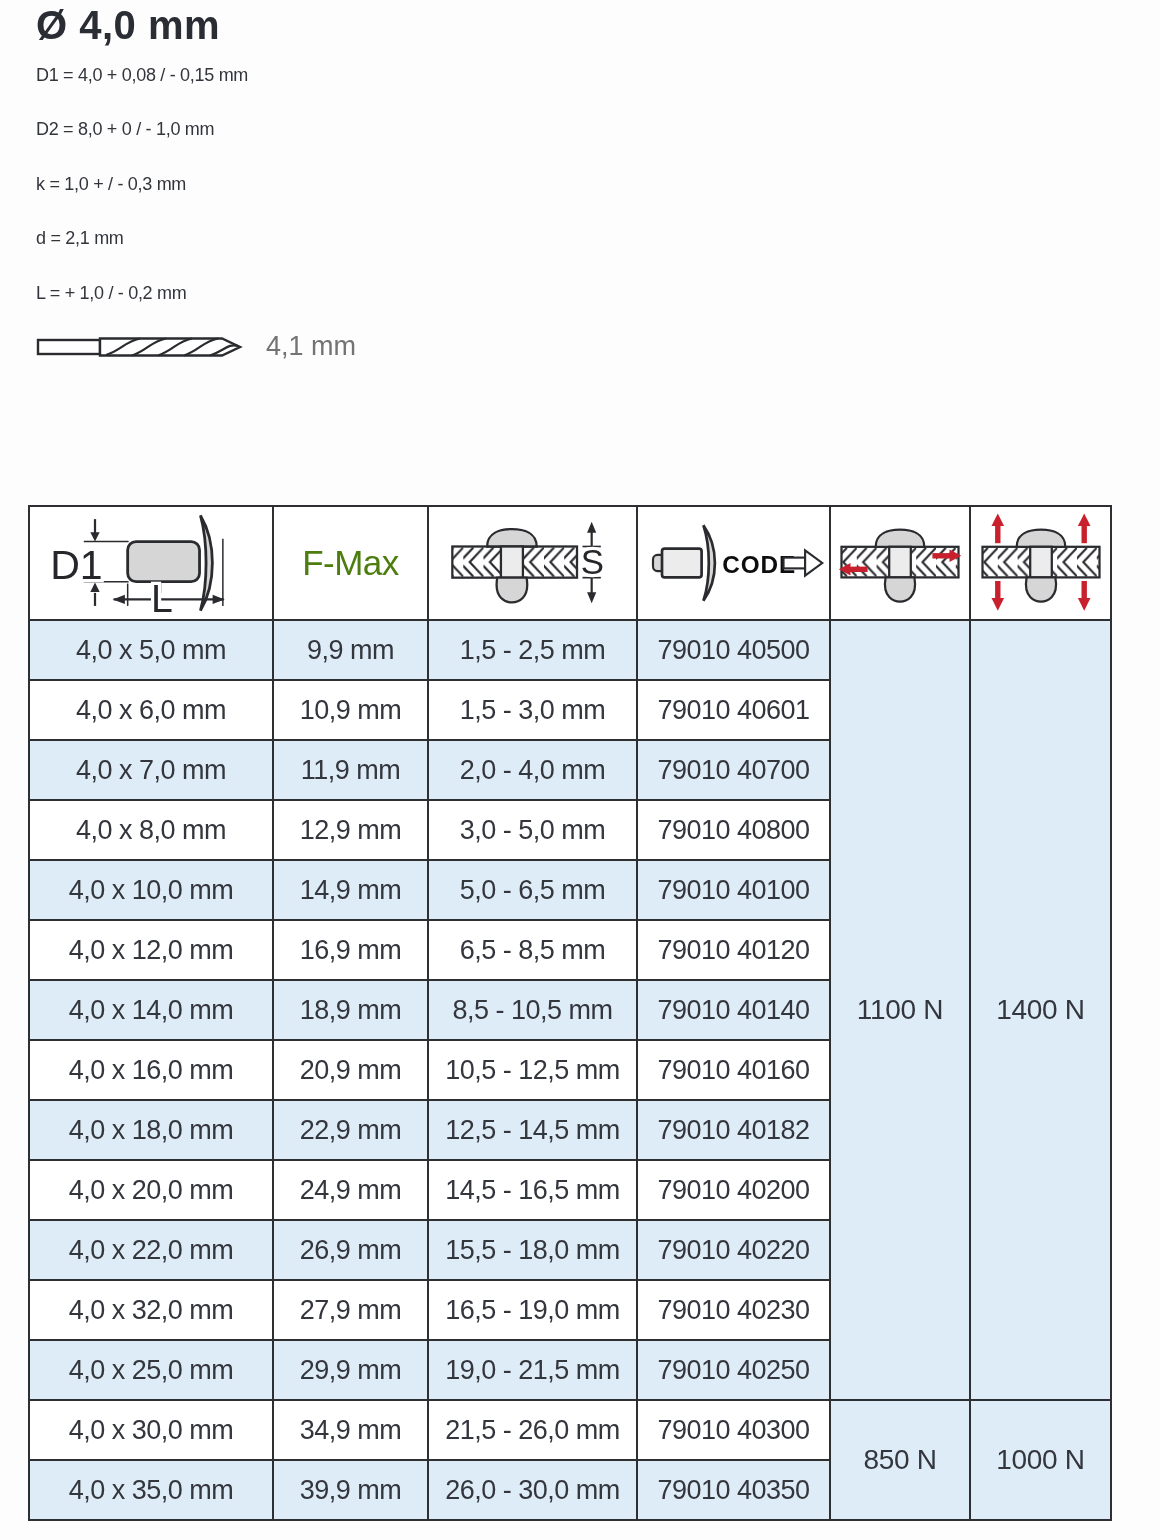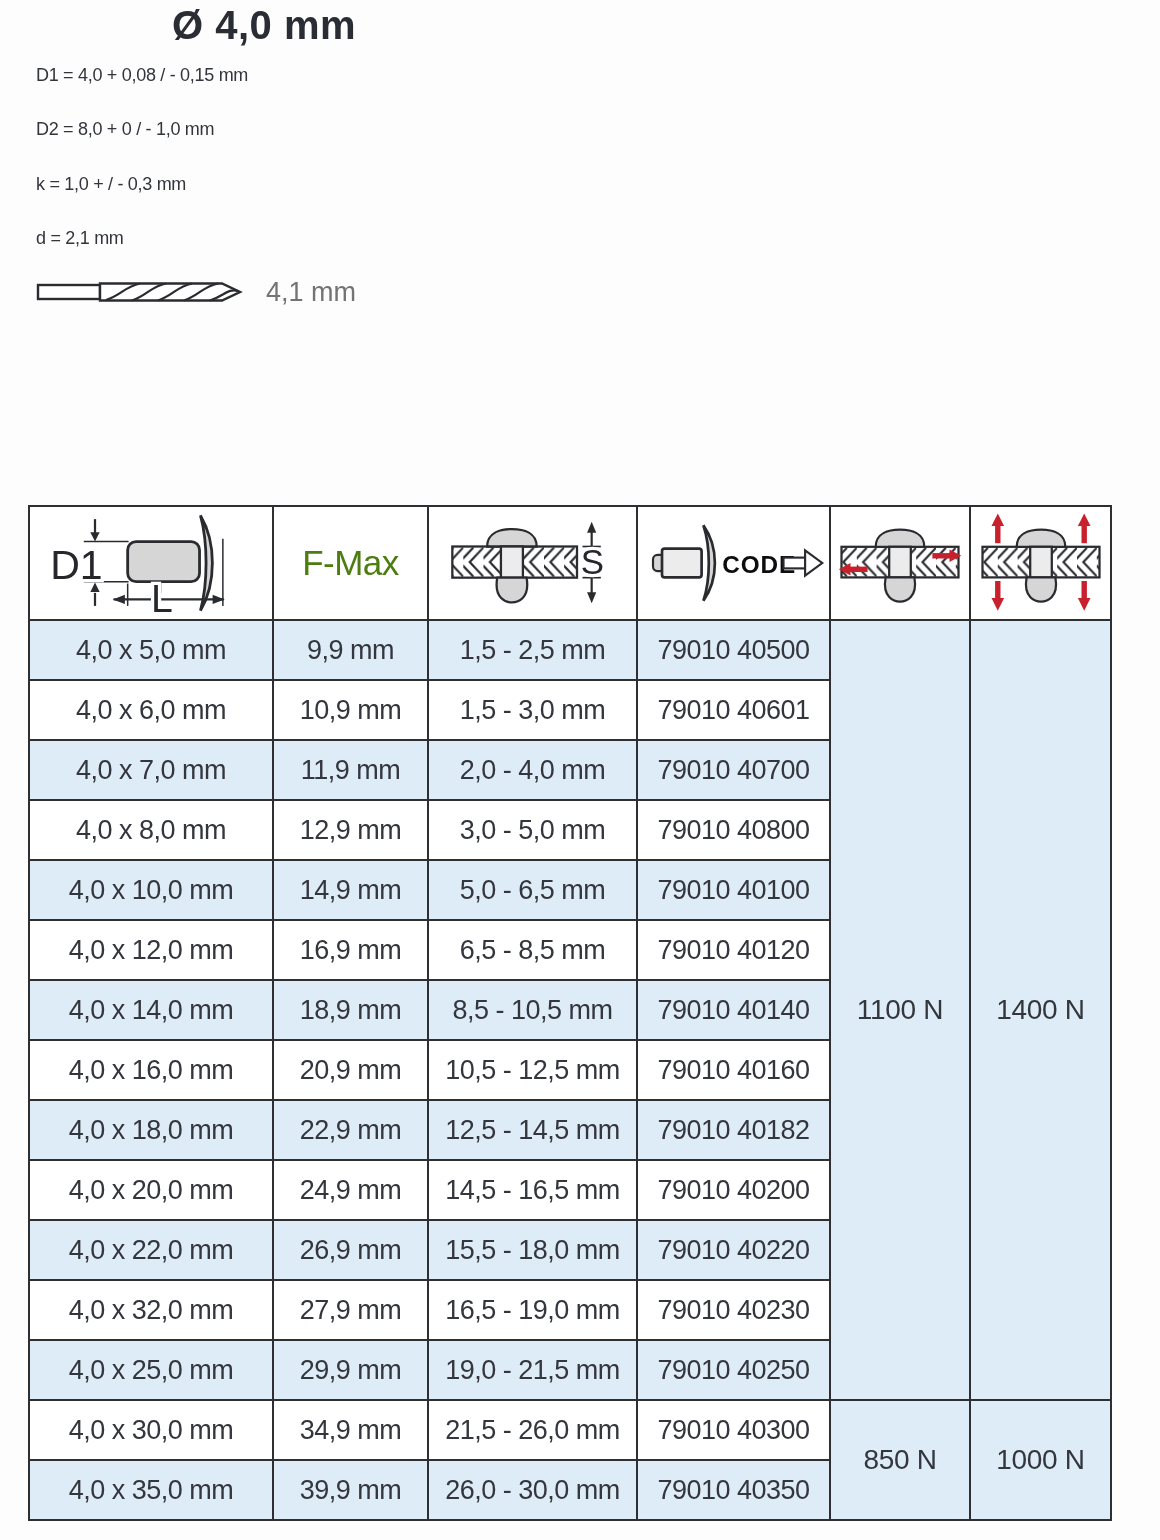--- a/index.html
+++ b/index.html
@@ -4,21 +4,21 @@
 <style>
   * { box-sizing: border-box; margin: 0; padding: 0; }
   html, body { background: #fdfdfd; }
   body {
     width: 1160px; height: 1540px;
     position: relative; overflow: hidden;
     font-family: "Liberation Sans", sans-serif;
     color: #35373e;
   }
   
-  .specs { position: absolute; left: 36px; top: 2px; text-align: right; }
+  .specs { position: absolute; left: 36px; top: 2px; }
   .specs h1 {
     font-size: 40px; line-height: 46px; height: 46px;
     font-weight: bold; color: #2b2d35; letter-spacing: 0.5px;
   }
   .spec-line {
     height: 54.5px; display: flex; align-items: center;
     font-size: 18px; color: #33353c; letter-spacing: -0.3px;
   }
   .drill-row { height: 52px; display: flex; align-items: center; gap: 22px; }
   .drill-row svg { display: block; }
@@ -83,20 +83,21 @@
 </svg>
 
 <div class="page">
 
   <header class="specs">
     <h1>Ø 4,0 mm</h1>
     <div class="spec-line">D1 = 4,0 + 0,08 / - 0,15 mm</div>
     <div class="spec-line">D2 = 8,0 + 0 / - 1,0 mm</div>
     <div class="spec-line">k = 1,0 + / - 0,3 mm</div>
     <div class="spec-line">d = 2,1 mm</div>
+    <div class="spec-line">L = + 1,0 / - 0,2 mm</div>
 
     <div class="drill-row">
       <svg width="208" height="34" viewBox="0 0 208 34">
         <rect x="2" y="10" width="62" height="14" class="plate" stroke-width="2.4"></rect>
         <path d="M64,8.5 L186,8.5 L204,17 L186,25.5 L64,25.5 Z" class="plate" stroke-width="2.4" fill="#ffffff"></path>
         <path d="M70,25 C86,20 88,12 104,8.5 M96,25.5 C112,20 114,12 130,8.5 M122,25.5 C138,20 140,12 156,8.5 M148,25.5 C164,20 166,12 182,8.5 M174,25.5 C188,21 192,13 202,16" class="ol" stroke-width="2.2"></path>
       </svg>
       <span class="drill-label">4,1 mm</span>
     </div>
   </header>

